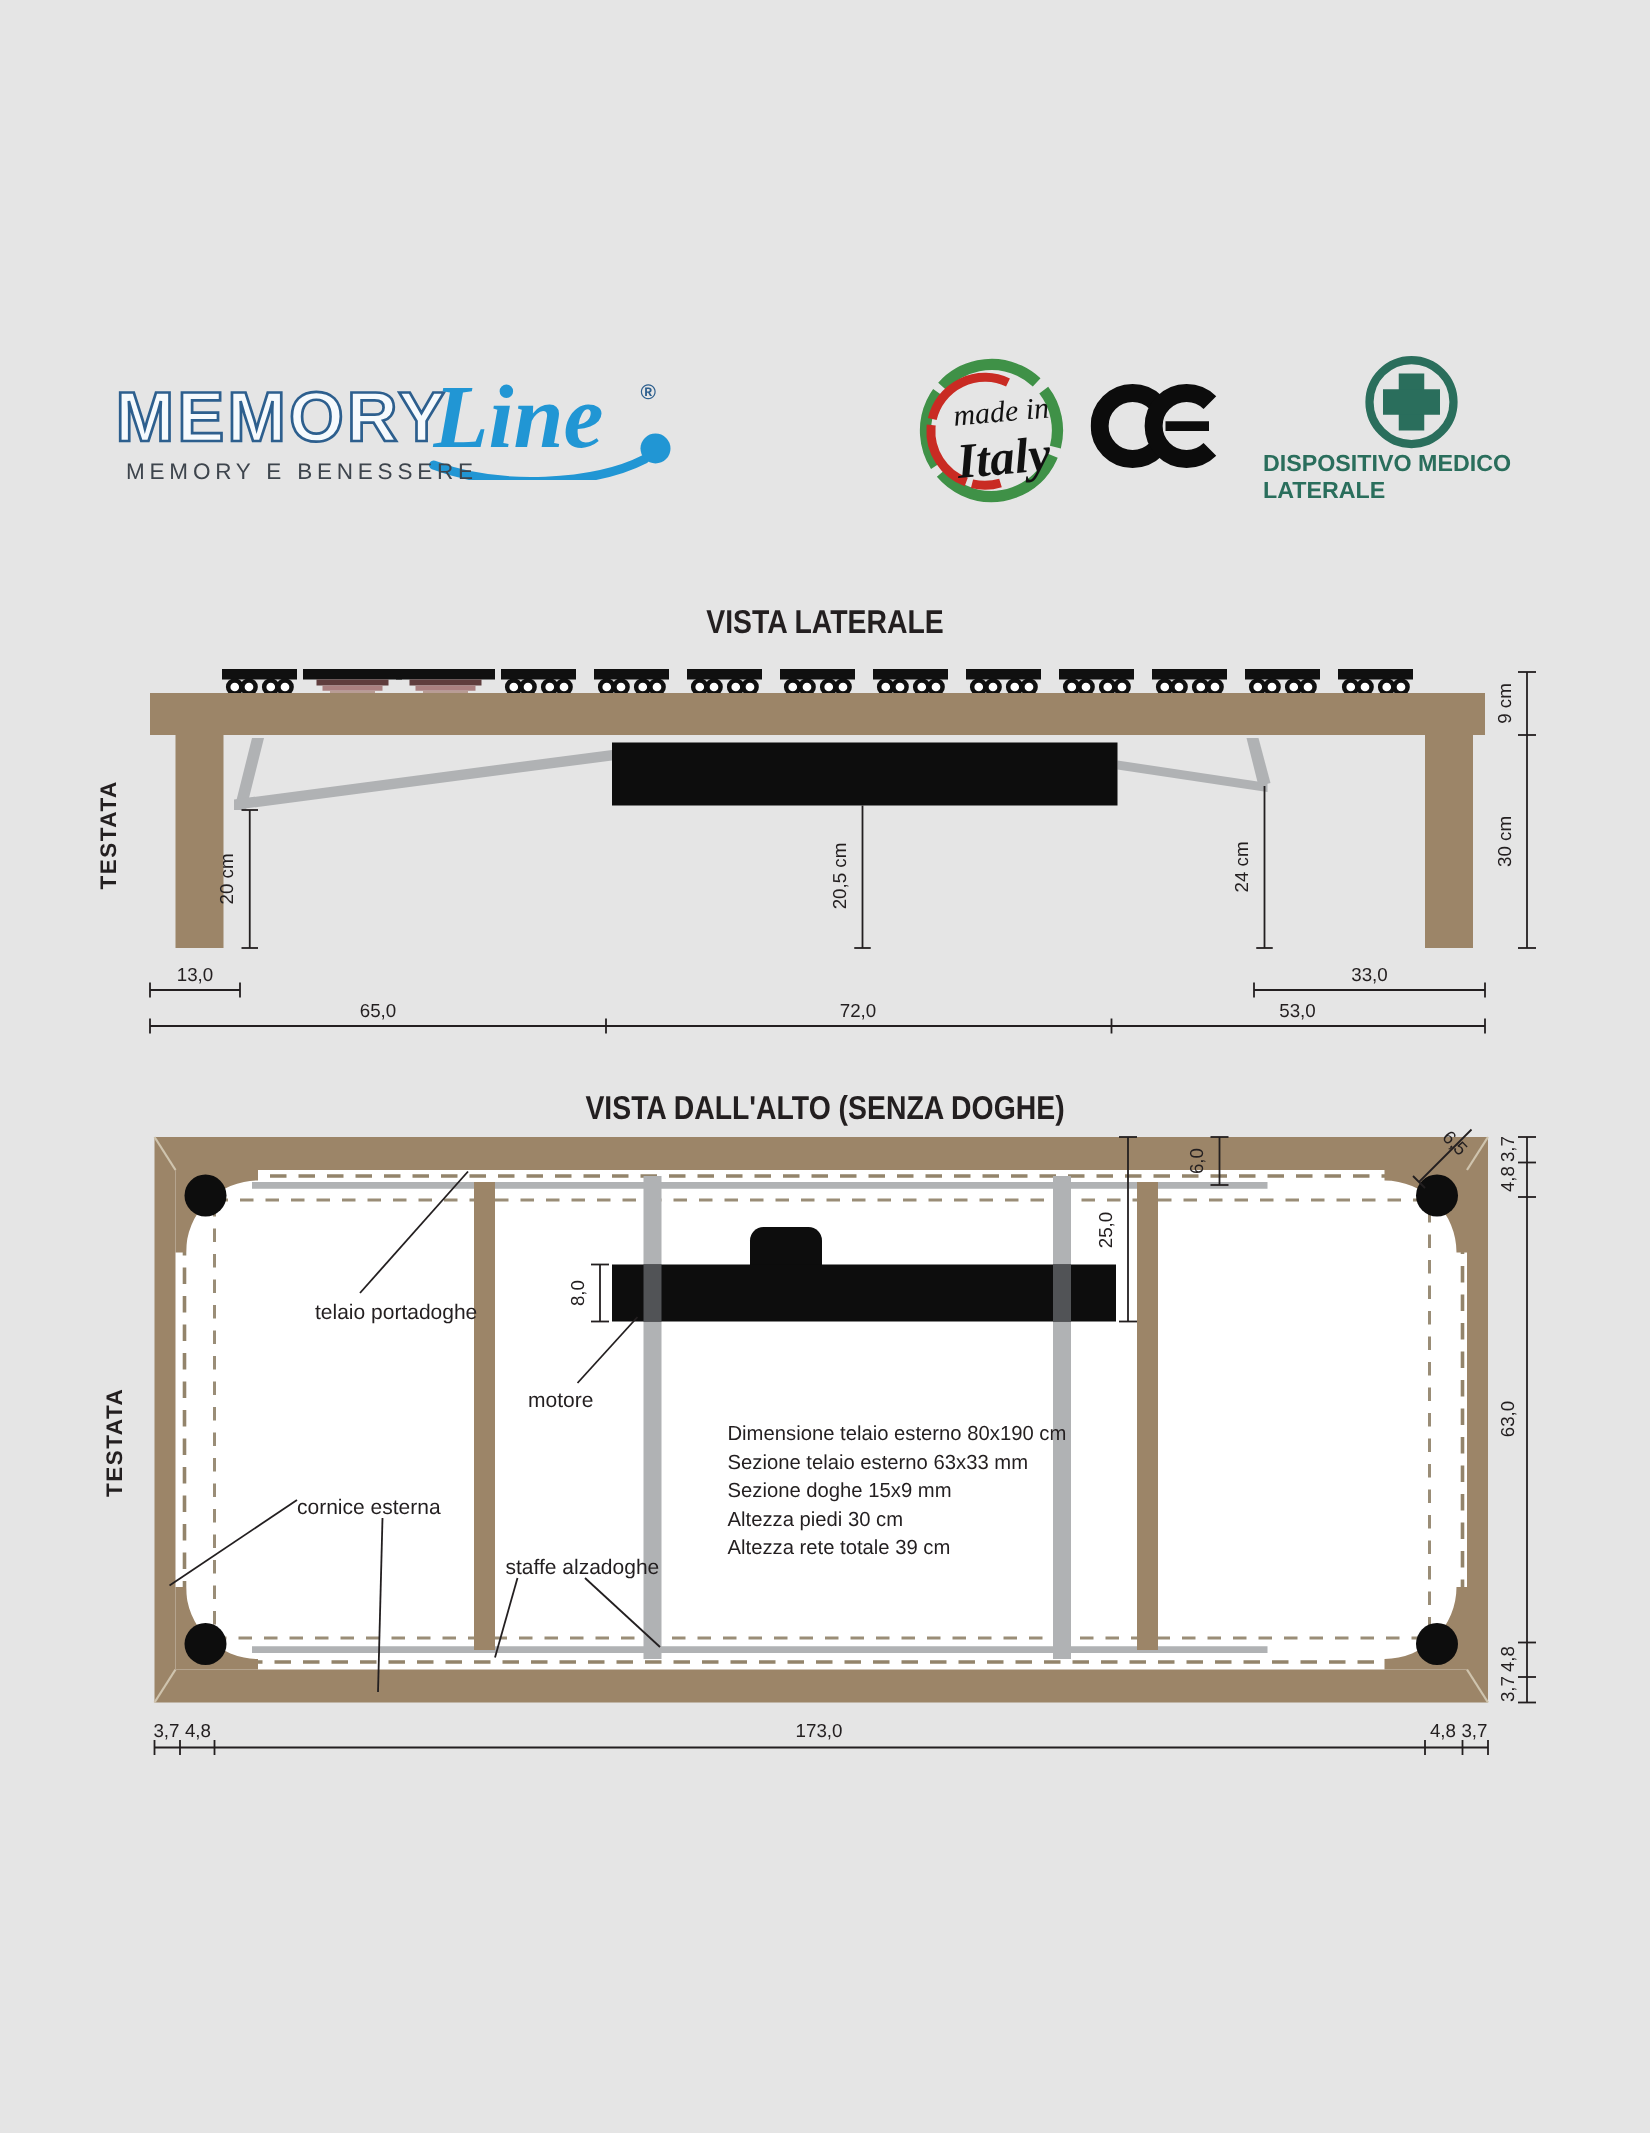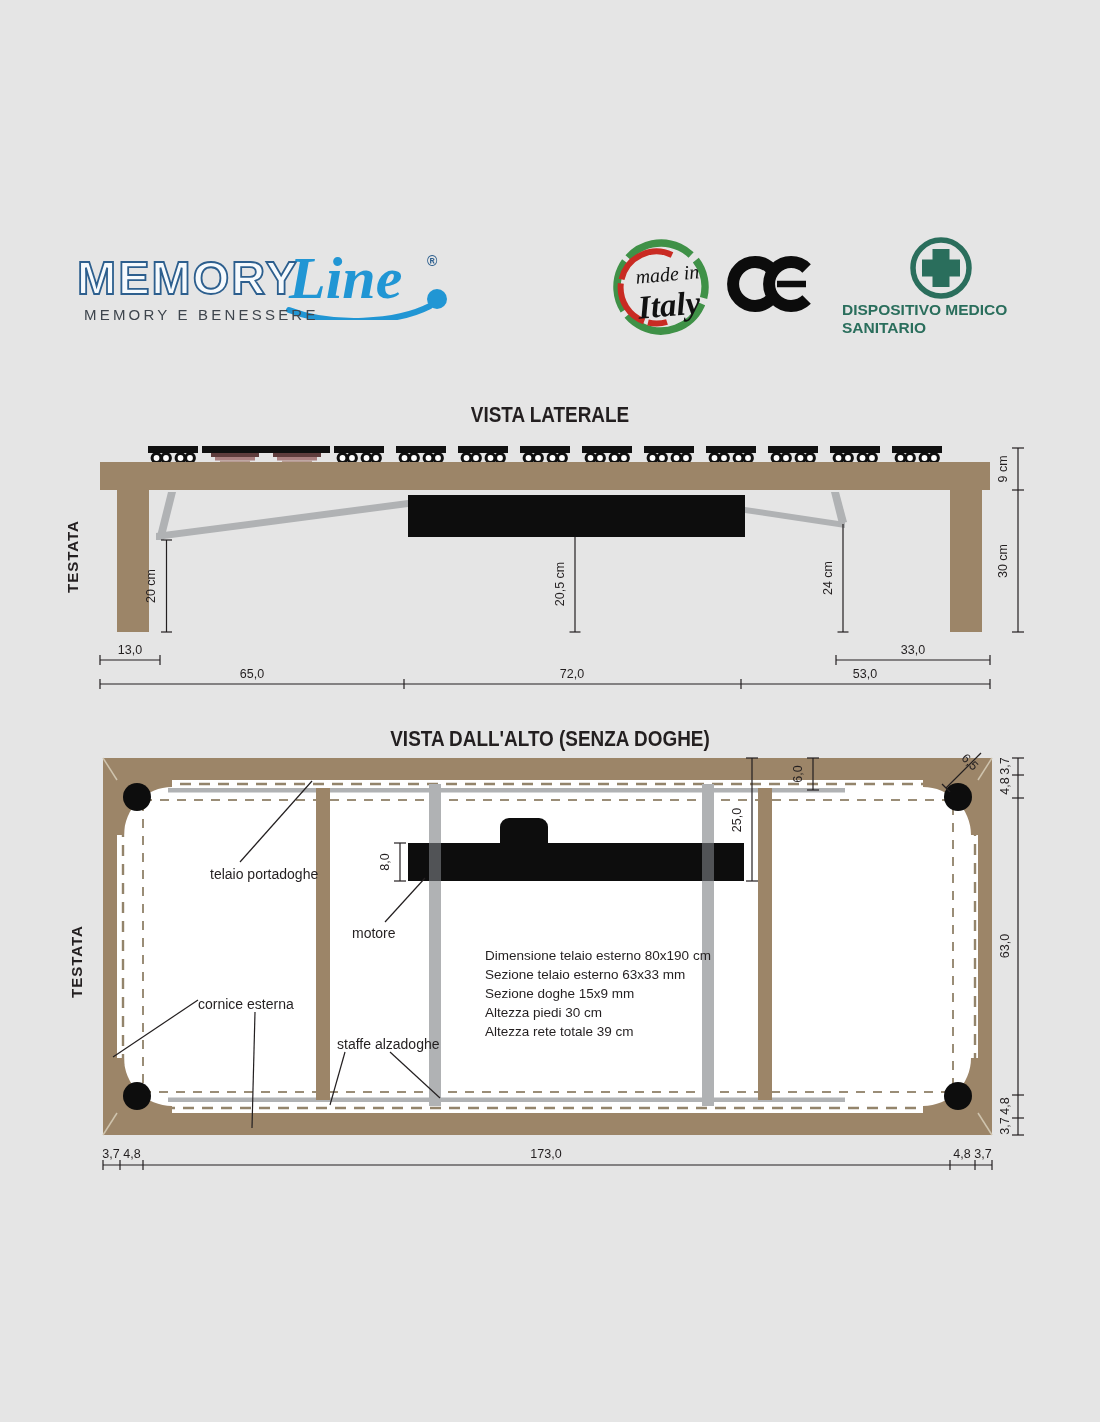--- a/index.html
+++ b/index.html
@@ -62,21 +62,21 @@
     <line x1="50" y1="34" x2="79" y2="34" stroke="#0c0c0c" stroke-width="6.5"></line>
   </svg>
 
   <svg class="abs" style="left:880px;top:233px" width="120" height="70" viewBox="0 0 120 70">
     <circle cx="61" cy="35" r="28" fill="none" stroke="#2a6e5c" stroke-width="5.5"></circle>
     <rect x="52.5" y="16" width="17" height="38" fill="#2a6e5c"></rect>
     <rect x="42" y="26.5" width="38" height="17" fill="#2a6e5c"></rect>
   </svg>
   <div class="abs med-text">
     <div>DISPOSITIVO MEDICO</div>
-    <div>SANITARIO</div>
+    <div>LATERALE</div>
   </div>
 
   <div class="abs vtitle title-side">VISTA LATERALE</div>
   <div class="abs testata testata-side">TESTATA</div>
 
   <svg class="abs" style="left:40px;top:438px" width="1010" height="262" viewBox="0 0 1010 262">
 
     <g>
         <g>
           <rect x="108" y="8" width="50" height="7" fill="#101010"></rect>

